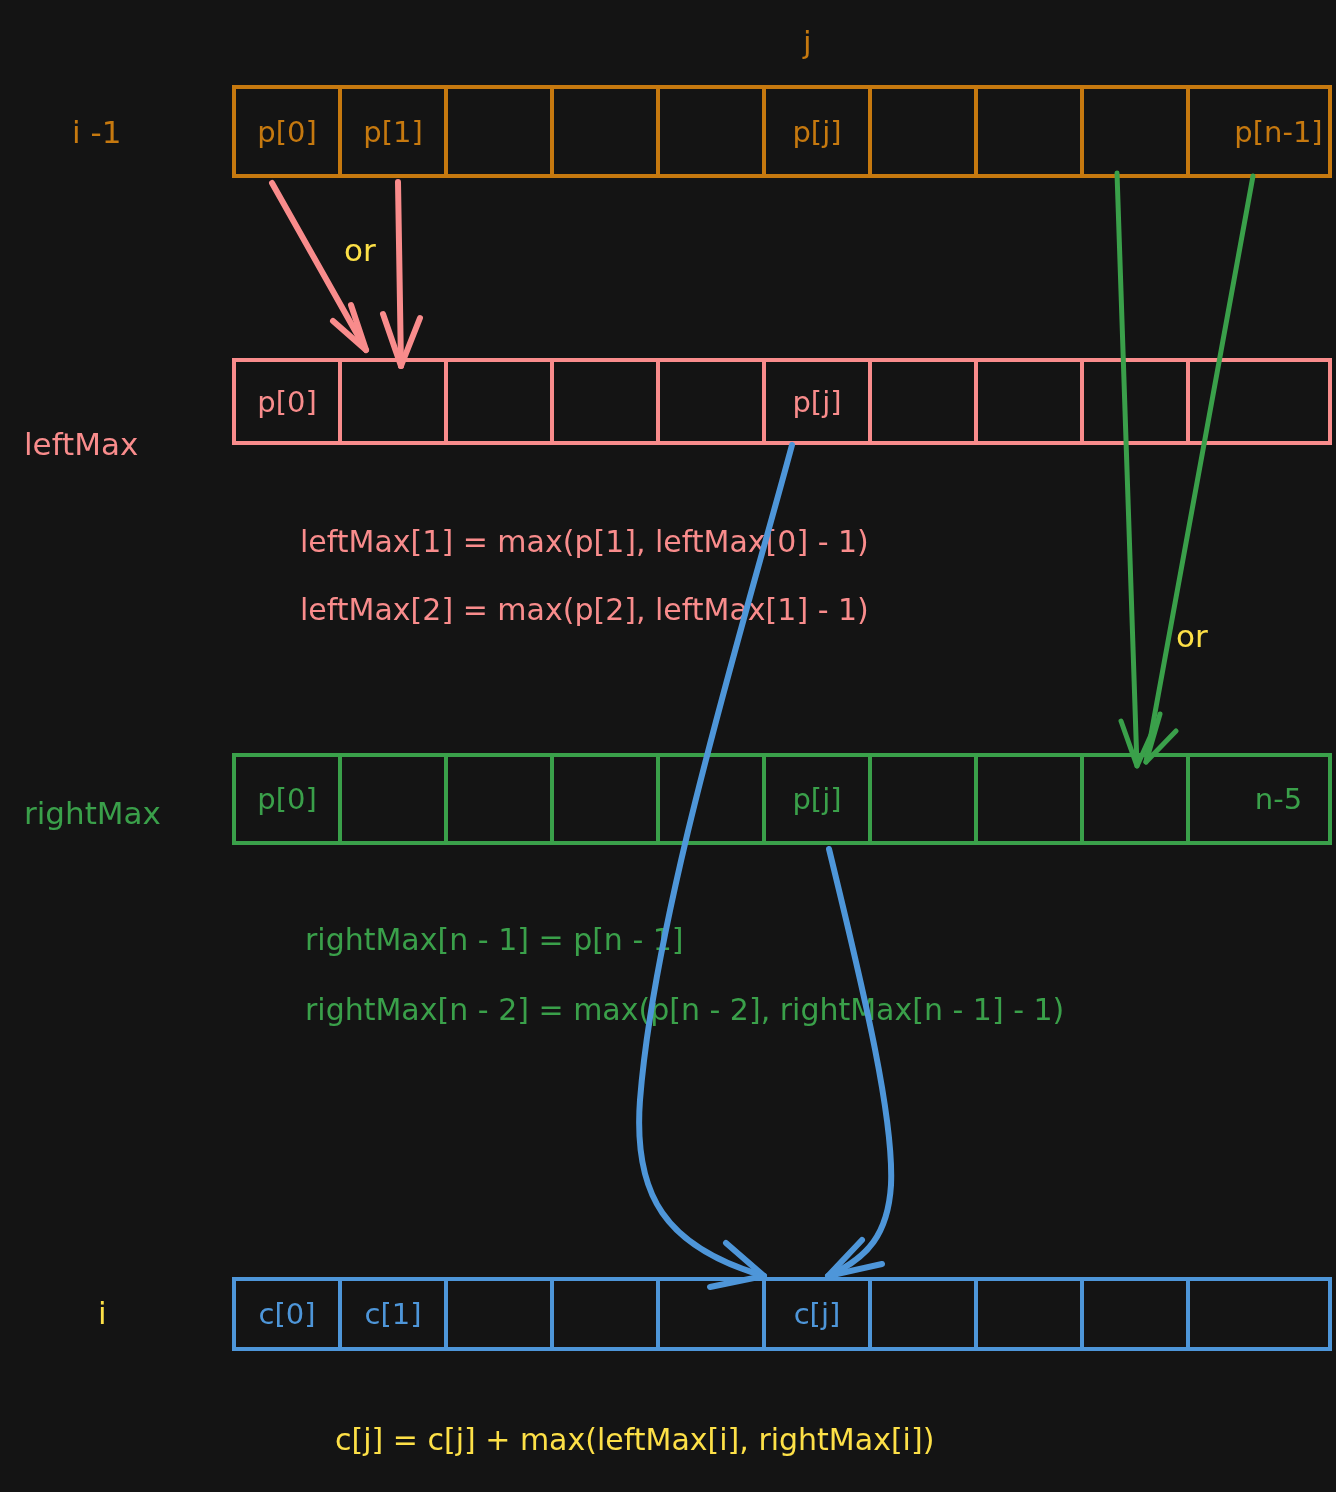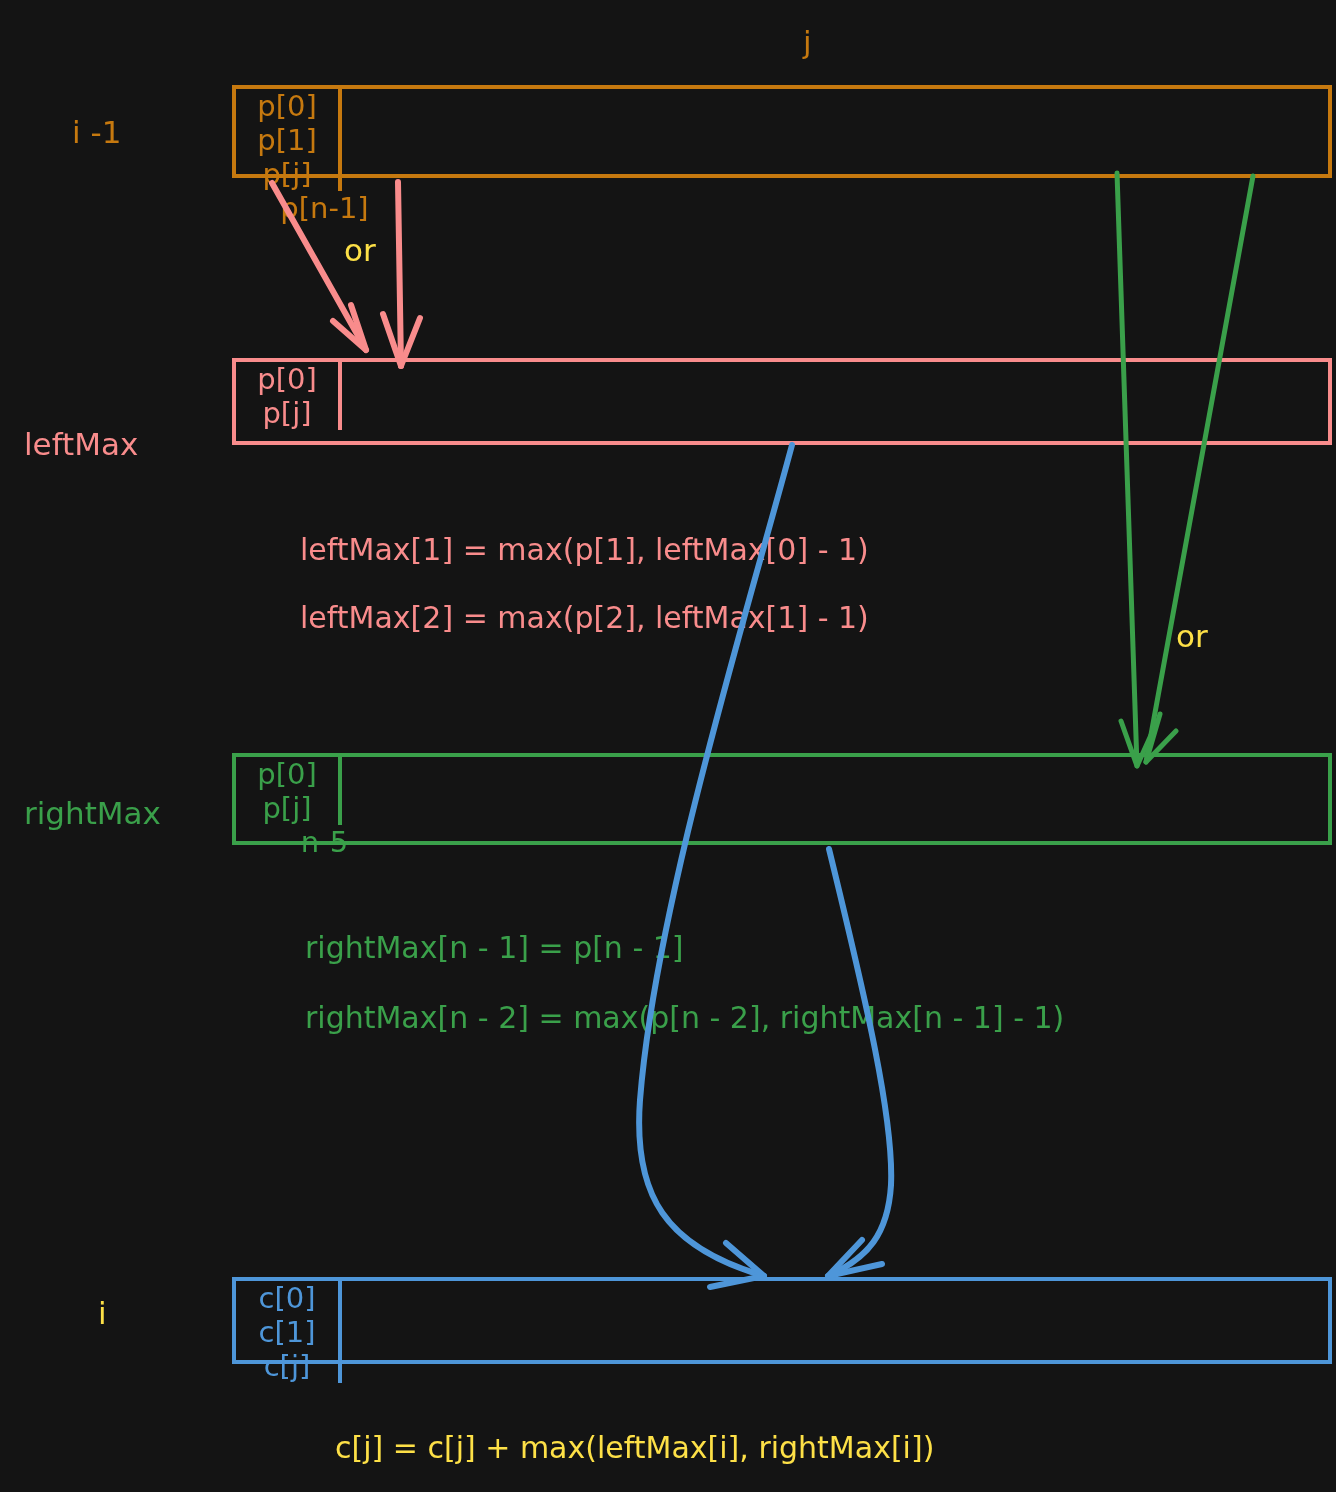--- a/index.html
+++ b/index.html
@@ -12,36 +12,35 @@
   }
   .lbl{position:absolute;font-size:31px;white-space:nowrap;}
   .orange-t{color:#C6790F;}
   .pink-t{color:#F98C8C;}
   .green-t{color:#3AA04A;}
   .blue-t{color:#fde047;}
   .array-row{
     position:absolute;left:232px;width:1100px;
     display:flex;box-sizing:border-box;
     border:4px solid;
-    flex-direction:column;
   }
   .array-row .cell{
     box-sizing:border-box;
     width:106px;flex:0 0 auto;
     display:flex;align-items:center;justify-content:center;
     font-size:29px;
     border-right:4px solid;
     border-color:inherit;
   }
   .array-row .cell.wide{width:143px;border-right:none;margin-left:17px;}
   .row-orange{border-color:#C6790F;color:#C6790F;}
   .row-pink{border-color:#F98C8C;color:#F98C8C;}
   .row-green{border-color:#3AA04A;color:#3AA04A;}
   .row-blue{border-color:#4E96D9;color:#4E96D9;}
-  .formula{position:absolute;font-size:30px;white-space:nowrap;margin-top:8px;}
+  .formula{position:absolute;font-size:30px;white-space:nowrap;}
   svg.overlay{position:absolute;left:0;top:0;width:1336px;height:1492px;pointer-events:none;}
 </style>
 </head>
 <body>
 
 <div class="canvas">
 
   <div class="lbl orange-t" style="left:803px;top:24px;">j</div>
 
   <div class="lbl orange-t" style="left:72px;top:114px;">i -1</div>
@@ -94,21 +93,21 @@
     <div class="cell"></div>
     <div class="cell"></div>
     <div class="cell wide">n-5</div>
   </div>
 
   <div class="formula green-t" style="left:305px;top:922px;">rightMax[n - 1] = p[n - 1]</div>
   <div class="formula green-t" style="left:305px;top:992px;">rightMax[n - 2] = max(p[n - 2], rightMax[n - 1] - 1)</div>
 
   <div class="lbl blue-t" style="left:98px;top:1295px;">i</div>
 
-  <div class="array-row row-blue" style="top:1277px;height:87px;">
+  <div class="array-row row-blue" style="top:1277px;height:74px;">
     <div class="cell">c[0]</div>
     <div class="cell">c[1]</div>
     <div class="cell"></div>
     <div class="cell"></div>
     <div class="cell"></div>
     <div class="cell">c[j]</div>
     <div class="cell"></div>
     <div class="cell"></div>
     <div class="cell"></div>
   </div>

